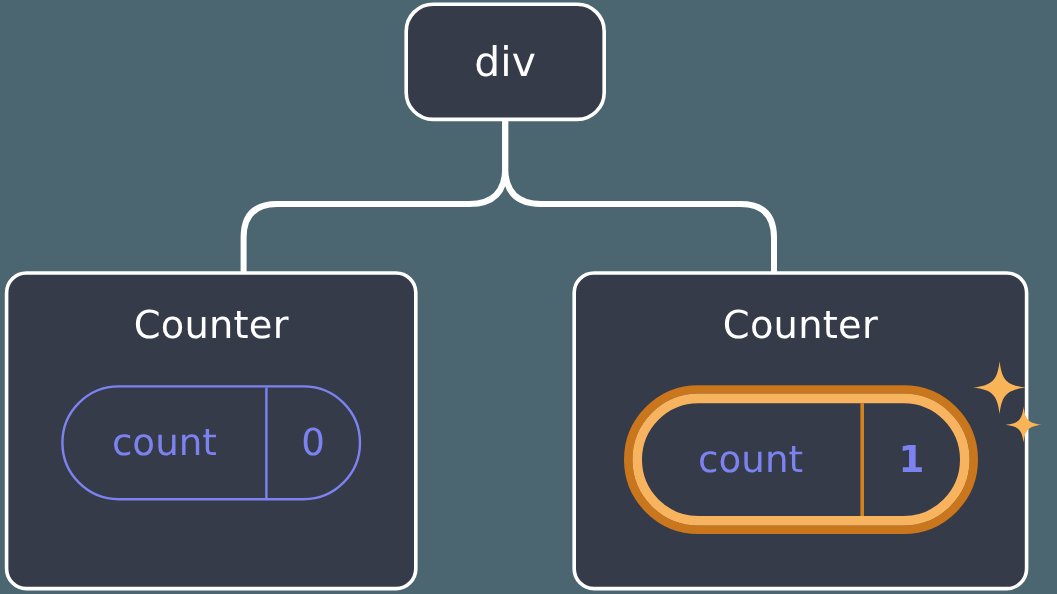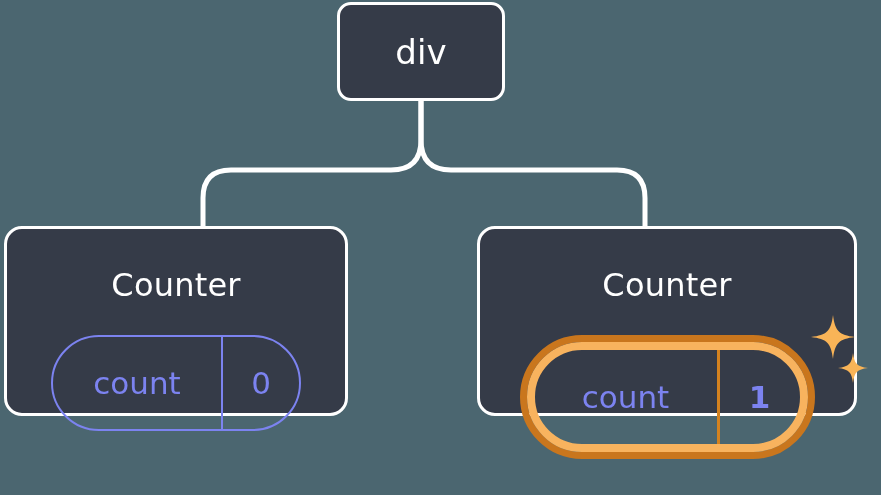--- a/index.html
+++ b/index.html
@@ -36,26 +36,26 @@
     display: flex;
     flex-direction: column;
     align-items: center;
   }
   .node-root {
     left: 337px;
     top: 2px;
     width: 168px;
     height: 99px;
     justify-content: center;
-    border-radius: 14px;
+    border-radius: 24px;
   }
   .node-child {
     top: 226px;
-    height: 190px;
-    padding-top: 40px;
+    height: 266px;
+    padding-top: 26px;
     border-radius: 18px;
   }
   .node-left  { left: 4px;   width: 344px; }
   .node-right { left: 477px; width: 380px; }
 
   .node-title {
     color: #ffffff;
     font-size: 32px;
     font-weight: 400;
     letter-spacing: 0.2px;

